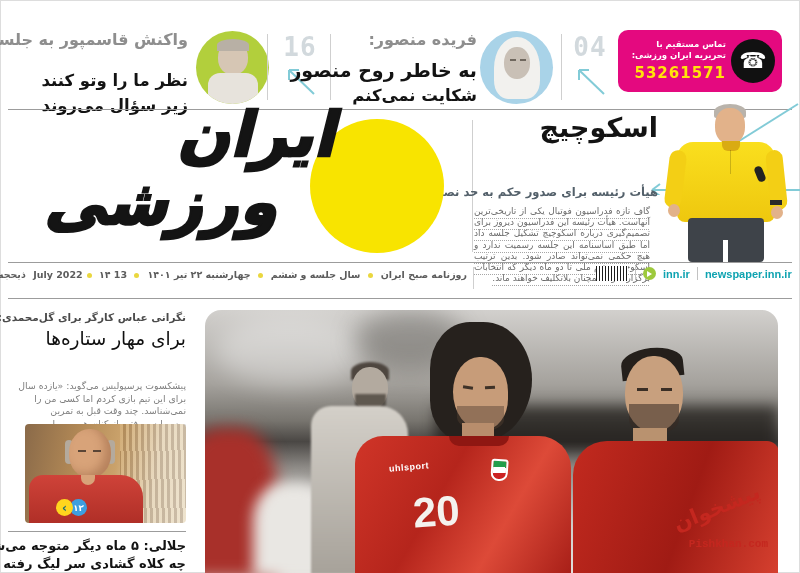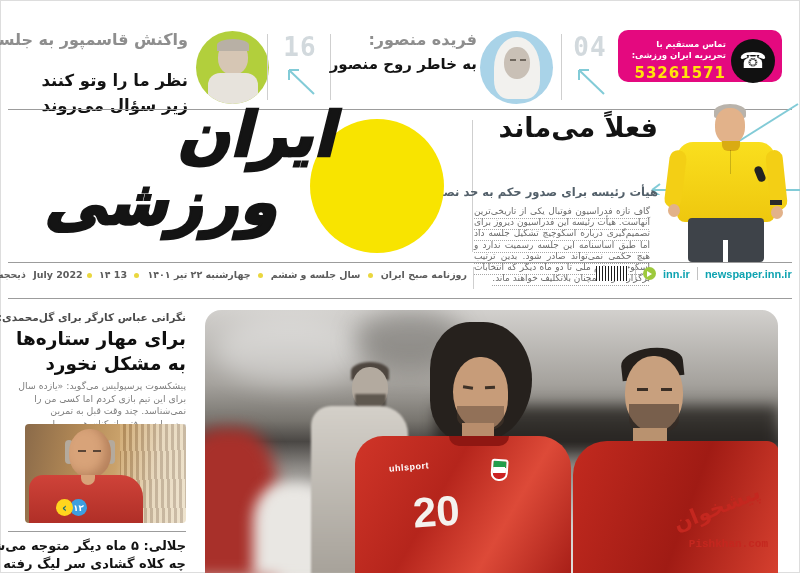--- a/index.html
+++ b/index.html
@@ -9,21 +9,21 @@
   .abs{position:absolute}
   .rtl{direction:rtl;text-align:right}
   .nw{white-space:nowrap}
   .rule-h{position:absolute;height:1px;background:#9c9c9c}
   .rule-v{position:absolute;width:1px;background:#cfcfcf}
   .kicker{font-size:16px;font-weight:700;color:#8e8e8e}
   .headline{font-weight:800;color:#131313}
   .circ{position:absolute;border-radius:50%;overflow:hidden}
   .digits{font-family:"DejaVu Sans Mono",monospace;font-weight:700;color:#d2d9dd;font-size:26px;letter-spacing:1px}
   
-  .contact{position:absolute;left:618px;top:30px;width:164px;height:52px;border-radius:10px;background:#e4097f}
+  .contact{position:absolute;left:618px;top:30px;width:164px;height:62px;border-radius:10px;background:#e4097f}
   .contact .txt{position:absolute;right:56px;left:8px;top:9px;color:#fff;font-size:8.5px;font-weight:700;line-height:11px}
   .contact .phone{position:absolute;right:56px;left:8px;top:34px;color:#ffe40a;font-size:15px;font-weight:800;letter-spacing:1px}
   .contact .pcirc{position:absolute;right:7px;top:9px;width:44px;height:44px;border-radius:50%;background:#111;
                   display:flex;align-items:center;justify-content:center}
   .phone-glyph::before{content:"☎";color:#fff;font-size:22px;line-height:1}
   
   .logo{position:absolute;left:10px;top:104px;width:340px;height:156px;transform:skewX(-14deg);z-index:2;pointer-events:none}
   .logo span{position:absolute;font-weight:800;color:#141414;-webkit-text-stroke:2.5px #141414;letter-spacing:1px}
   .logo .l1{right:22px;top:-6px;font-size:62px}
   .logo .l2{right:62px;top:62px;font-size:62px}
@@ -43,21 +43,21 @@
   .dateline .it{margin-left:4px}
   .ydot{display:inline-block;width:5px;height:5px;border-radius:50%;background:#ead73f;margin:0 4px;vertical-align:middle}
   .urls{position:absolute;left:596px;top:266px;display:flex;align-items:center;gap:7px;
         font-family:"Liberation Sans",sans-serif;font-weight:700;font-size:11px;color:#0fa3b1;direction:ltr}
   .urls .sep{width:1px;height:13px;background:#c2c2c2}
   .barcode{width:32px;height:15px;background:repeating-linear-gradient(90deg,#1b1b1b 0 1.5px,#fff 1.5px 3px)}
   .gcirc{width:13px;height:13px;border-radius:50%;background:#9dc93c;display:flex;align-items:center;justify-content:center}
   .gcirc::before{content:"";border-left:5px solid #fff;border-top:3px solid transparent;border-bottom:3px solid transparent}
   
   .col-kicker{position:absolute;right:614px;top:311px;font-size:10.5px;font-weight:700;color:#4a4a4a}
-  .col-title{position:absolute;right:614px;top:326px;font-size:18.5px;line-height:25px;font-weight:700;color:#0f0f0f;text-align:right}
+  .col-title{position:absolute;right:614px;top:326px;font-size:18.5px;line-height:25px;font-weight:400;color:#0f0f0f;text-align:right}
   .col-body{position:absolute;right:614px;top:380px;width:178px;font-size:9.3px;line-height:12.5px;color:#7e7e7e;text-align:right}
   .vet{position:absolute;left:25px;top:424px;width:161px;height:99px;border-radius:4px;overflow:hidden;
        background:linear-gradient(100deg,#8a6a49 0%,#b08755 30%,#caa26b 55%,#e7dcc9 78%,#f0ebdf 100%)}
   .vet div{position:absolute}
   .badge{position:absolute;border-radius:50%;display:flex;align-items:center;justify-content:center}
   .chev::before{content:"‹";color:#1d6b75;font-size:12px;font-weight:700;line-height:1}
   .col-bottom{position:absolute;right:614px;top:537px;font-size:13px;line-height:18px;font-weight:800;color:#141414;text-align:right}
   
   .photo{position:absolute;left:205px;top:310px;width:573px;height:263px;border-radius:16px 16px 0 0;overflow:hidden;
          background:linear-gradient(180deg,#d2d0cd 0%,#a5a29d 28%,#78756f 42%,#4a4744 50%,#8f8c88 60%,#d0cecb 82%,#e2e0dc 100%)}
@@ -90,21 +90,22 @@
       <line x1="33" y1="30" x2="8" y2="6" class="cyan"></line>
       <line x1="8" y1="6" x2="18" y2="6" class="cyan"></line>
       <line x1="8" y1="6" x2="8" y2="16" class="cyan"></line>
     </svg>
   </div>
 
   <div class="rule-v" style="left:330px;top:34px;height:66px"></div>
 
   <div class="abs rtl" style="right:323px;top:30px;width:145px">
     <div class="kicker nw">فریده منصور:</div>
-    <div class="headline nw" style="font-size:15px;line-height:25px;margin-top:3px">به خاطر روح منصور</div>
+    <div class="headline nw" style="font-size:19px;line-height:25px;margin-top:9px">به خاطر روح منصور</div>
+    <div class="headline nw" style="font-size:16.5px;line-height:25px">شکایت نمی‌کنم</div>
   </div>
 
   <div class="circ" style="left:480px;top:31px;width:73px;height:73px;background:#a9d3e8">
     <div class="abs" style="left:14px;top:6px;width:46px;height:62px;border-radius:50% 50% 30% 30%;background:#f2f1ee"></div>
     <div class="abs" style="left:24px;top:16px;width:26px;height:32px;border-radius:48%;background:#c9c0b6"></div>
     <div class="abs" style="left:30px;top:28px;width:6px;height:2px;background:#6f675e"></div>
     <div class="abs" style="left:40px;top:28px;width:6px;height:2px;background:#6f675e"></div>
   </div>
 
   <div class="rule-v" style="left:561px;top:34px;height:66px"></div>
@@ -140,21 +141,21 @@
   <div class="rule-v" style="left:472px;top:120px;height:132px"></div>
 
   <svg class="abs" style="left:640px;top:100px;z-index:0" width="160" height="95">
     <line x1="88" y1="48" x2="158" y2="4" class="cyan"></line>
     <line x1="12" y1="90" x2="160" y2="90" class="cyan"></line>
     <line x1="12" y1="90" x2="20" y2="84" class="cyan"></line>
     <line x1="12" y1="90" x2="20" y2="96" class="cyan"></line>
   </svg>
 
   <div class="lead-title rtl">
-    <div class="nw">فعلاً می‌ماند</div>
+    <div class="nw">اسکوچیچ</div>
   </div>
   <div class="lead-sub rtl">هیأت رئیسه برای صدور حکم به حد نصاب نمی‌رسد</div>
   <div class="lead-body rtl">گاف تازه فدراسیون فوتبال یکی از تاریخی‌ترین آنهاست. هیأت رئیسه این فدراسیون دیروز برای تصمیم‌گیری درباره اسکوچیچ تشکیل جلسه داد اما طبق اساسنامه این جلسه رسمیت ندارد و هیچ حکمی نمی‌تواند صادر شود. بدین ترتیب اسکوچیچ و تیم ملی تا دو ماه دیگر که انتخابات برگزار شود، همچنان بلاتکلیف خواهند ماند.</div>
 
   <div class="coach">
     <div style="left:74px;top:0;width:32px;height:15px;border-radius:50% 50% 20% 20%;background:#b9b3ab"></div>
     <div style="left:75px;top:4px;width:30px;height:36px;border-radius:46%;background:#e2b28a"></div>
     <div style="left:37px;top:38px;width:98px;height:80px;border-radius:16px 16px 8px 8px;background:linear-gradient(180deg,#fadf1e,#eec70e)"></div>
     <div style="left:82px;top:37px;width:18px;height:10px;border-radius:0 0 6px 6px;background:#d9ab12"></div>
     <div style="left:90px;top:46px;width:1px;height:24px;background:rgba(0,0,0,.18)"></div>
@@ -187,21 +188,20 @@
     <div class="sep"></div>
     <div class="gcirc"></div>
     <span>inn.ir</span>
     <div class="sep"></div>
     <span>newspaper.inn.ir</span>
   </div>
 
   <div class="col-kicker rtl nw">نگرانی عباس کارگر برای گل‌محمدی:</div>
   <div class="col-title rtl">
     <div class="nw">برای مهار ستاره‌ها</div>
-    <div class="nw">به مشکل نخورد</div>
   </div>
   <div class="col-body rtl">پیشکسوت پرسپولیس می‌گوید: «یازده سال برای این تیم بازی کردم اما کسی من را نمی‌شناسد. چند وقت قبل به تمرین پرسپولیس رفتم بازیکنان هم من را نشناختند!»</div>
 
   <div class="vet">
     <div style="left:95px;top:0;width:66px;height:99px;background:repeating-linear-gradient(88deg,rgba(120,85,45,.30) 0 3px,rgba(235,210,165,.28) 3px 6px)"></div>
     <div style="left:40px;top:16px;width:8px;height:24px;border-radius:4px;background:#b4aa9d"></div>
     <div style="left:82px;top:16px;width:8px;height:24px;border-radius:4px;background:#b4aa9d"></div>
     <div style="left:44px;top:5px;width:42px;height:49px;border-radius:48%;background:#d8a379;box-shadow:inset -6px -4px 10px rgba(120,70,40,.35)"></div>
     <div style="left:53px;top:26px;width:8px;height:2px;background:#5a4536"></div>
     <div style="left:68px;top:26px;width:8px;height:2px;background:#5a4536"></div>

